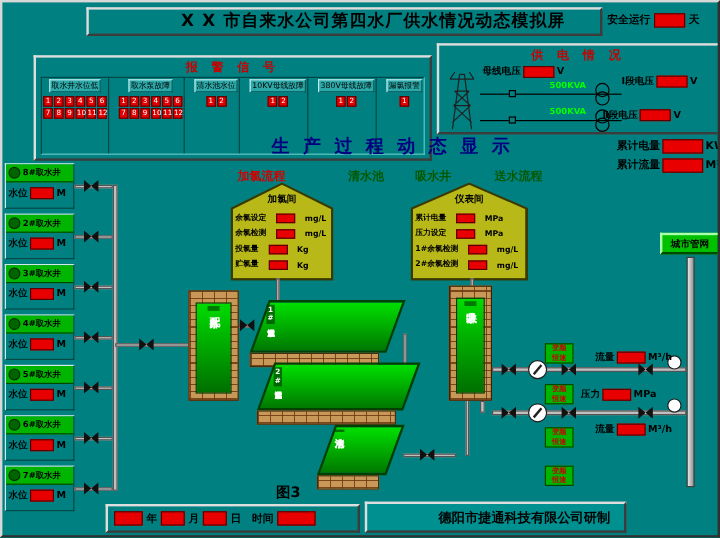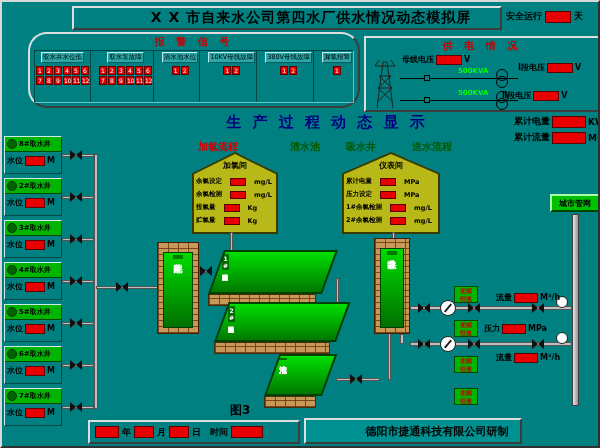--- a/index.html
+++ b/index.html
@@ -79,21 +79,21 @@
   <div class="panel" style="left:70px;top:4px;width:430px;height:24px;display:flex;align-items:center;justify-content:center;">
     <span style="font-size:14px;font-weight:bold;letter-spacing:1px;">X X 市自来水公司第四水厂供水情况动态模拟屏</span>
   </div>
 
   <div style="position:absolute;left:504px;top:8px;display:flex;align-items:center;gap:3px;font-size:9px;font-weight:bold;">
     <span>安全运行</span>
     <span class="led" style="width:26px;height:12px;"></span>
     <span>天</span>
   </div>
 
-  <div class="panel" style="left:26px;top:30px;width:332px;height:76px;border-radius:19px;">
+  <div class="panel" style="left:26px;top:44px;width:332px;height:88px;">
     <div class="ptitle">报 警 信 号</div>
     <div id="alarm-groups" class="inset">
         <div class="agroup">
           <div class="ahead">取水井水位低</div>
           <div class="arow">
             <span class="alamp">1</span>
             <span class="alamp">2</span>
             <span class="alamp">3</span>
             <span class="alamp">4</span>
             <span class="alamp">5</span>

